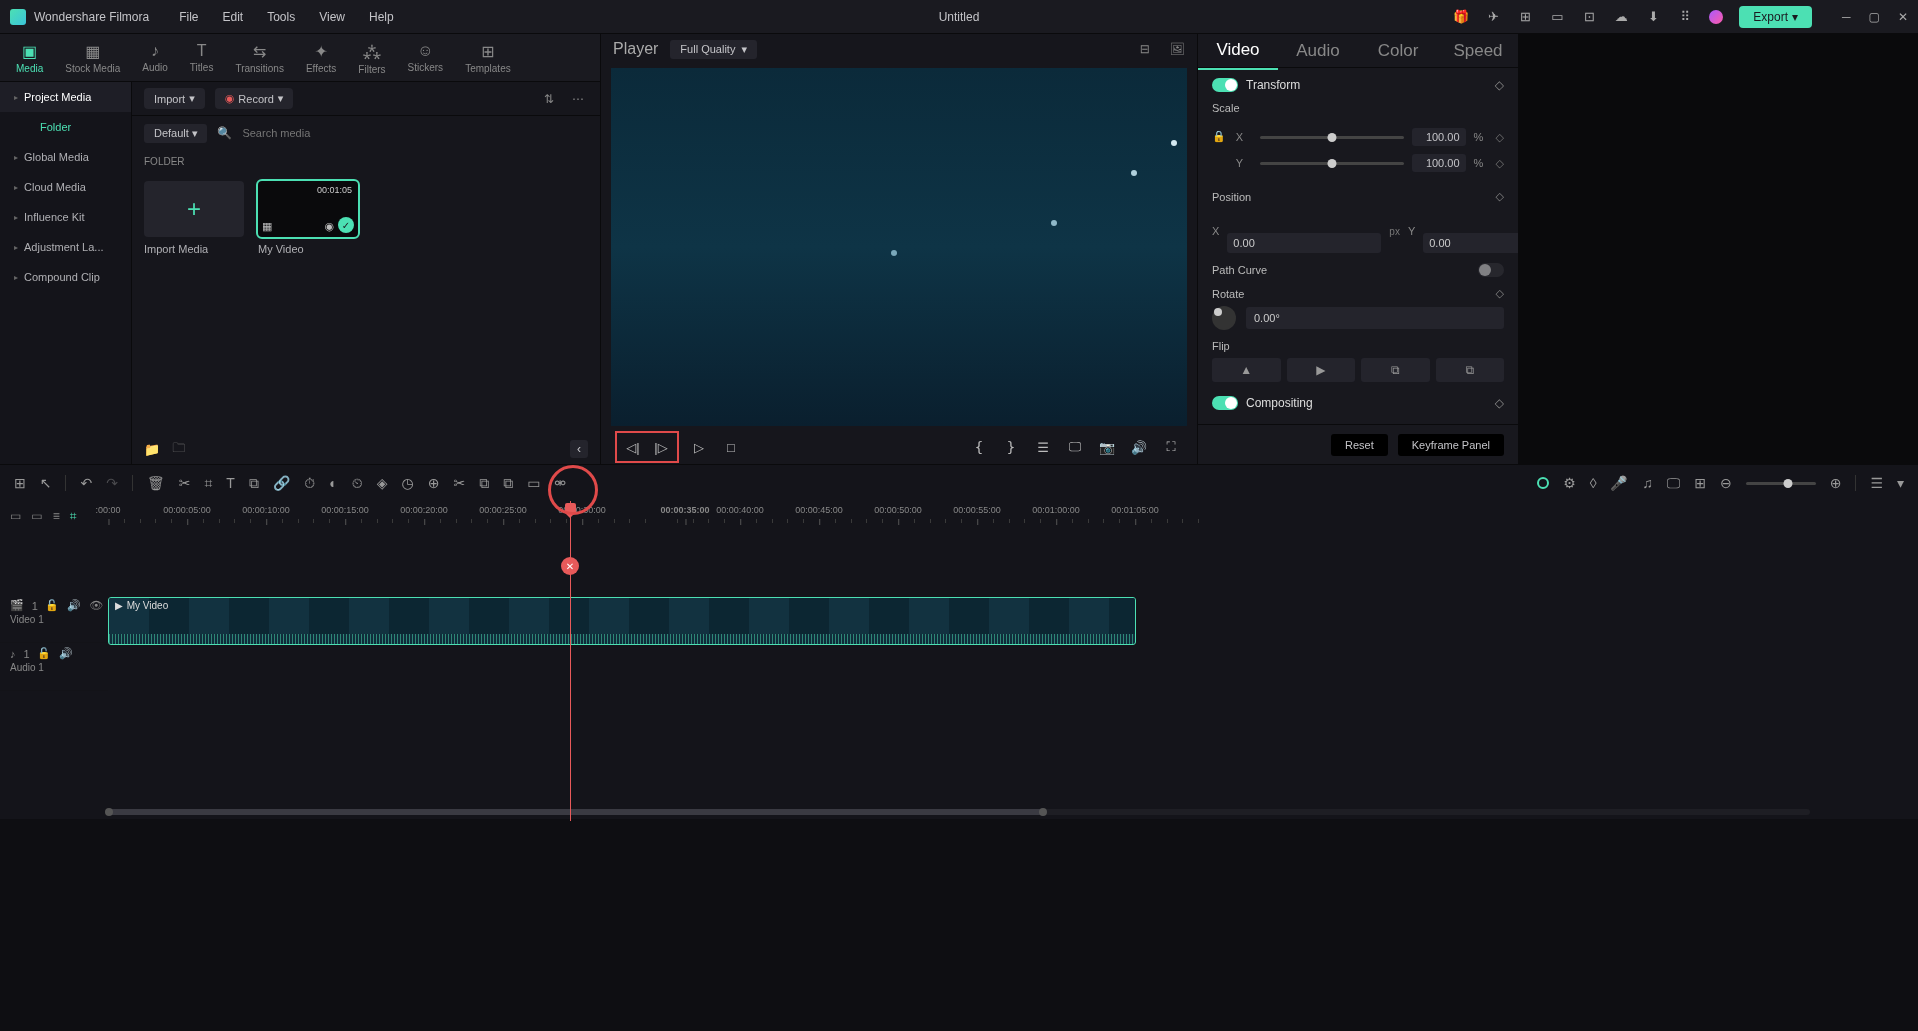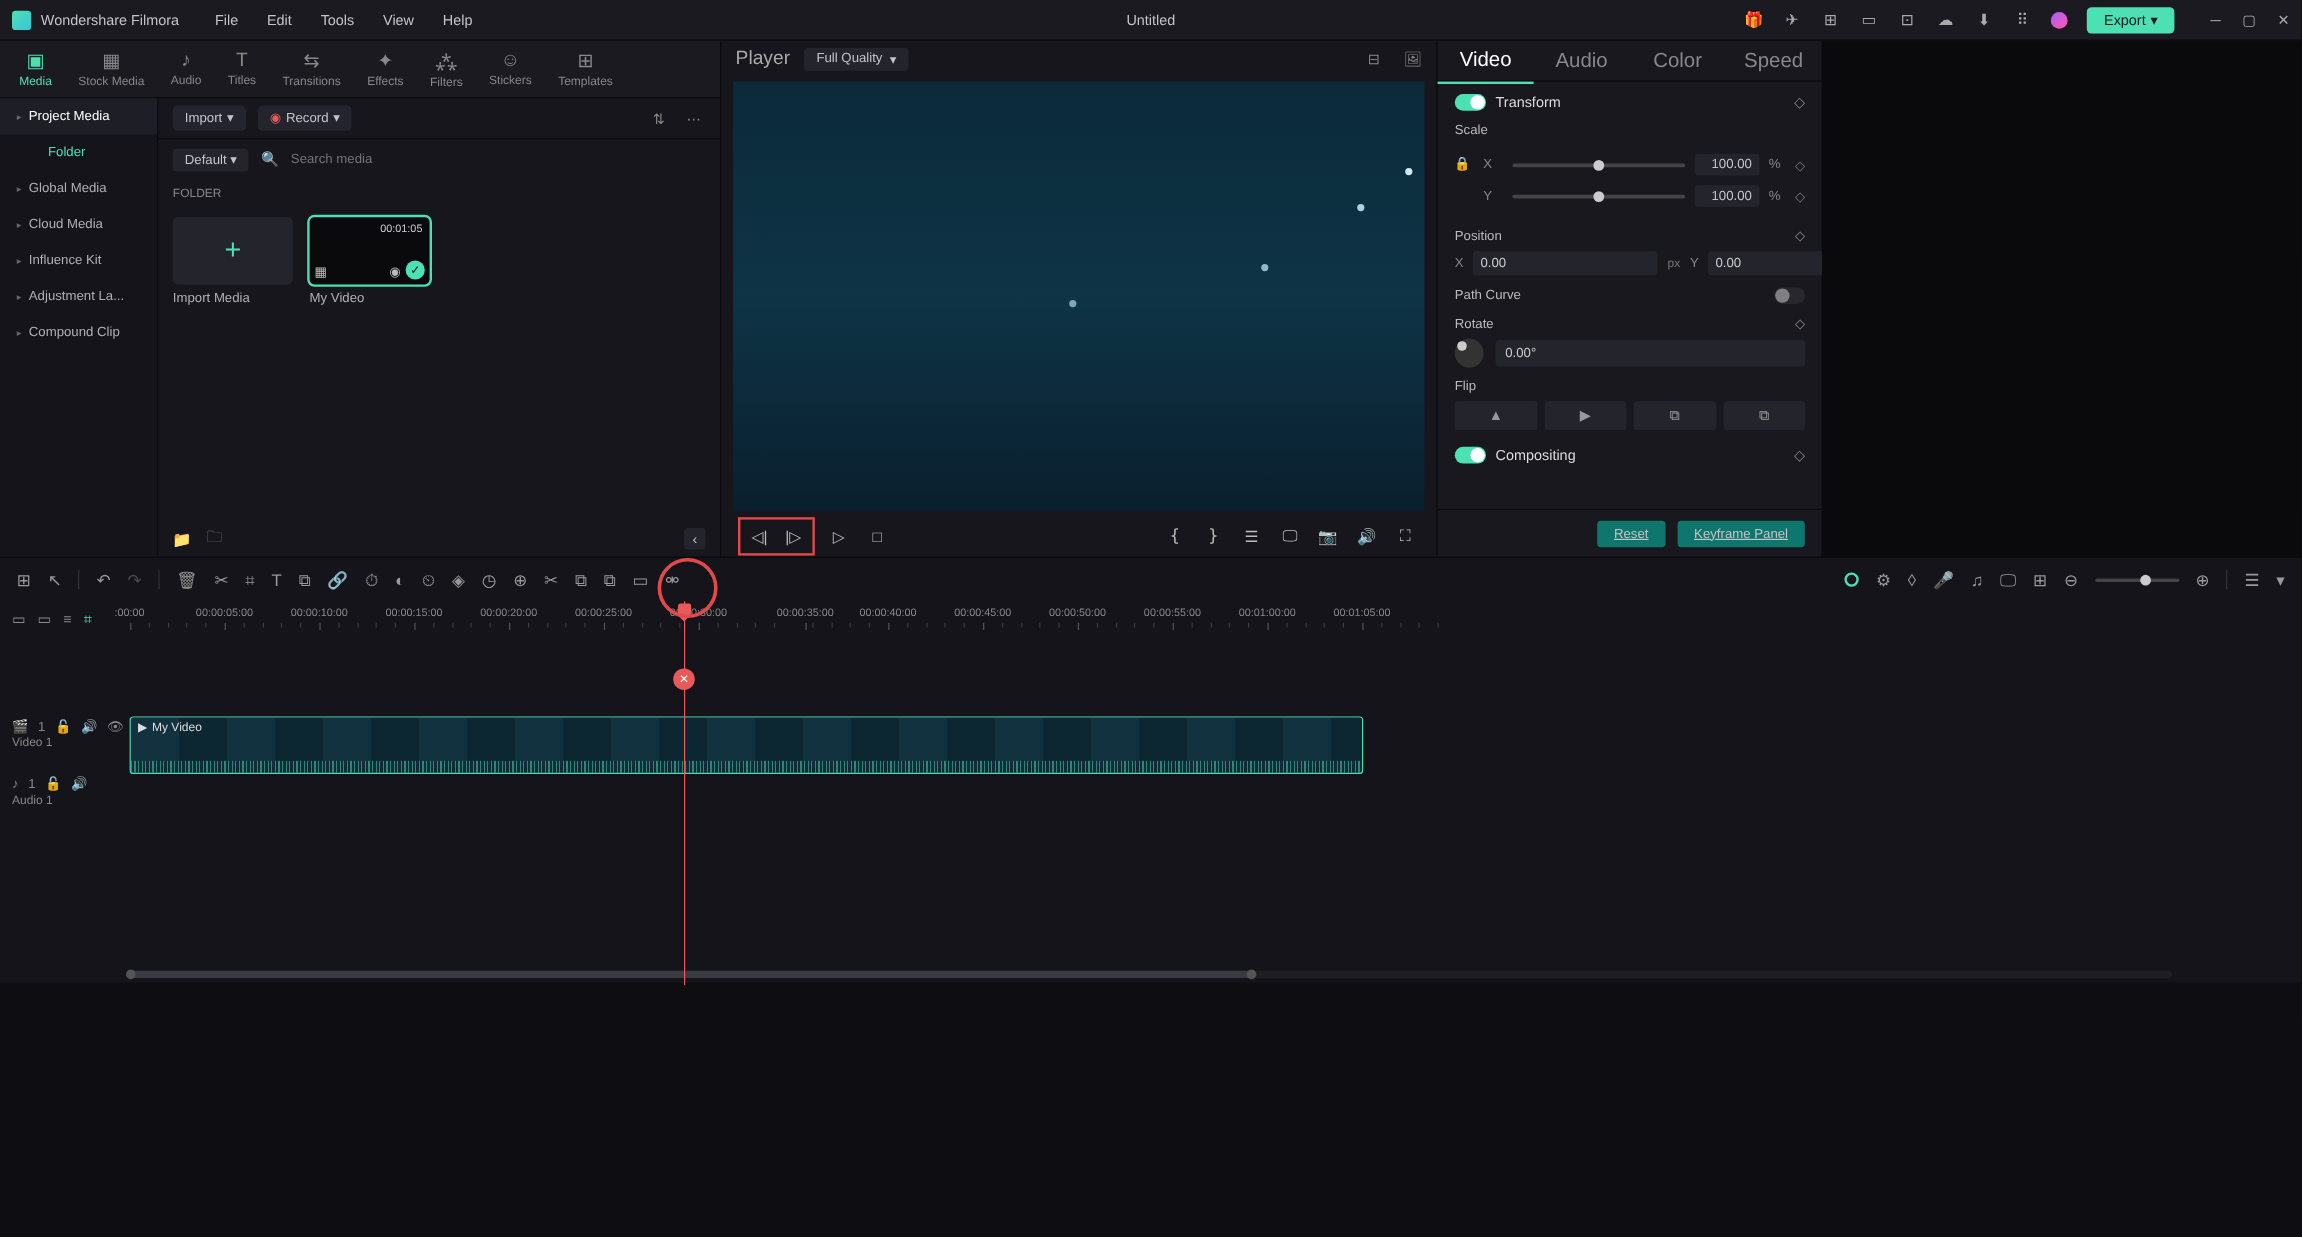--- a/index.html
+++ b/index.html
@@ -96,30 +96,30 @@
 .prop-row .plabel { width: 16px; color: #888; }
 .prop-row .slider { flex: 1; height: 3px; background: #444; border-radius: 2px; position: relative; }
 .prop-row .slider .sknob { position: absolute; top: -3px; width: 9px; height: 9px; background: #ccc; border-radius: 50%; transform: translateX(-50%); }
 .prop-row .num-box { width: 54px; background: #24242c; padding: 3px 6px; border-radius: 3px; text-align: right; font-size: 11px; }
 .prop-row .unit { color: #888; width: 14px; }
 .prop-row .kf { color: #777; cursor: pointer; }
 .lock-ic { color: #777; font-size: 11px; margin-right: 4px; }
 .subhead { font-size: 11px; color: #bbb; margin: 10px 0 6px; display: flex; align-items: center; }
 .pos-row { display: flex; align-items: center; gap: 8px; margin: 6px 0; }
 .pos-row .plbl { font-size: 11px; color: #888; }
-.pos-row input { flex: 1; background: #24242c; border: none; padding: 4px 6px; border-radius: 3px; color: #ccc; font-size: 11px; }
+.pos-row input { flex: 1; background: #24242c; border: none; padding: 4px 6px; border-radius: 3px; color: #ccc; font-size: 11px; margin-top: 24px; }
 .pos-row .u { font-size: 10px; color: #777; }
 .rotate-row { display: flex; align-items: center; gap: 10px; }
 .rotate-knob { width: 24px; height: 24px; border-radius: 50%; background: #333; position: relative; }
 .rotate-knob::after { content: ''; position: absolute; left: 2px; top: 2px; width: 8px; height: 8px; background: #ccc; border-radius: 50%; }
 .rotate-row input { flex: 1; background: #24242c; border: none; padding: 5px 8px; border-radius: 3px; color: #ccc; font-size: 11px; }
 .flip-row { display: flex; gap: 6px; }
 .flip-btn { flex: 1; height: 24px; background: #24242c; border-radius: 3px; display: flex; align-items: center; justify-content: center; color: #999; cursor: pointer; font-size: 12px; }
 .props-footer { height: 40px; border-top: 1px solid #0a0a0c; display: flex; align-items: center; justify-content: flex-end; padding: 0 14px; gap: 10px; }
-.props-footer .fbtn { background: #0f766e; padding: 5px 14px; border-radius: 3px; font-size: 11px; cursor: pointer; text-decoration: underline; }
+.props-footer .fbtn { background: #000000; padding: 5px 14px; border-radius: 3px; font-size: 11px; cursor: pointer; }
 
 .timeline { height: 355px; background: #14141a; display: flex; flex-direction: column; position: relative; border-top: 1px solid #0a0a0c; }
 .tl-toolbar { height: 36px; display: flex; align-items: center; padding: 0 14px; gap: 14px; color: #999; }
 .tl-toolbar .tb-ic { cursor: pointer; font-size: 14px; color: #999; }
 .tl-toolbar .tb-sep { width: 1px; height: 16px; background: #333; }
 .tl-toolbar .spacer { flex: 1; }
 .tl-toolbar .zoom-sl { width: 70px; height: 3px; background: #444; border-radius: 2px; position: relative; }
 .tl-toolbar .zoom-sl .zk { position: absolute; left: 60%; top: -3px; width: 9px; height: 9px; background: #ccc; border-radius: 50%; transform: translateX(-50%); }
 .tl-toolbar .rec-dot { width: 12px; height: 12px; border-radius: 50%; border: 2px solid #4ce0b3; }
 .tl-redcircle { position: absolute; left: 548px; top: 0px; width: 50px; height: 50px; border: 3px solid #e04a4a; border-radius: 50%; pointer-events: none; z-index: 10; }
@@ -513,21 +513,21 @@
         <div class="tick" style="left: 395px;">00:00:25:00</div>
         <div class="minor" style="left: 410.8px;"></div>
         <div class="minor" style="left: 426.6px;"></div>
         <div class="minor" style="left: 442.4px;"></div>
         <div class="minor" style="left: 458.2px;"></div>
         <div class="tick" style="left: 474px;">00:00:30:00</div>
         <div class="minor" style="left: 489.8px;"></div>
         <div class="minor" style="left: 505.6px;"></div>
         <div class="minor" style="left: 521.4px;"></div>
         <div class="minor" style="left: 537.2px;"></div>
-        <div class="tick" style="left: 563px;">00:00:35:00</div>
+        <div class="tick" style="left: 577px; font-weight: bold;">00:00:35:00</div>
         <div class="minor" style="left: 568.8px;"></div>
         <div class="minor" style="left: 584.6px;"></div>
         <div class="minor" style="left: 600.4px;"></div>
         <div class="minor" style="left: 616.2px;"></div>
         <div class="tick" style="left: 632px;">00:00:40:00</div>
         <div class="minor" style="left: 647.8px;"></div>
         <div class="minor" style="left: 663.6px;"></div>
         <div class="minor" style="left: 679.4px;"></div>
         <div class="minor" style="left: 695.2px;"></div>
         <div class="tick" style="left: 711px;">00:00:45:00</div>

